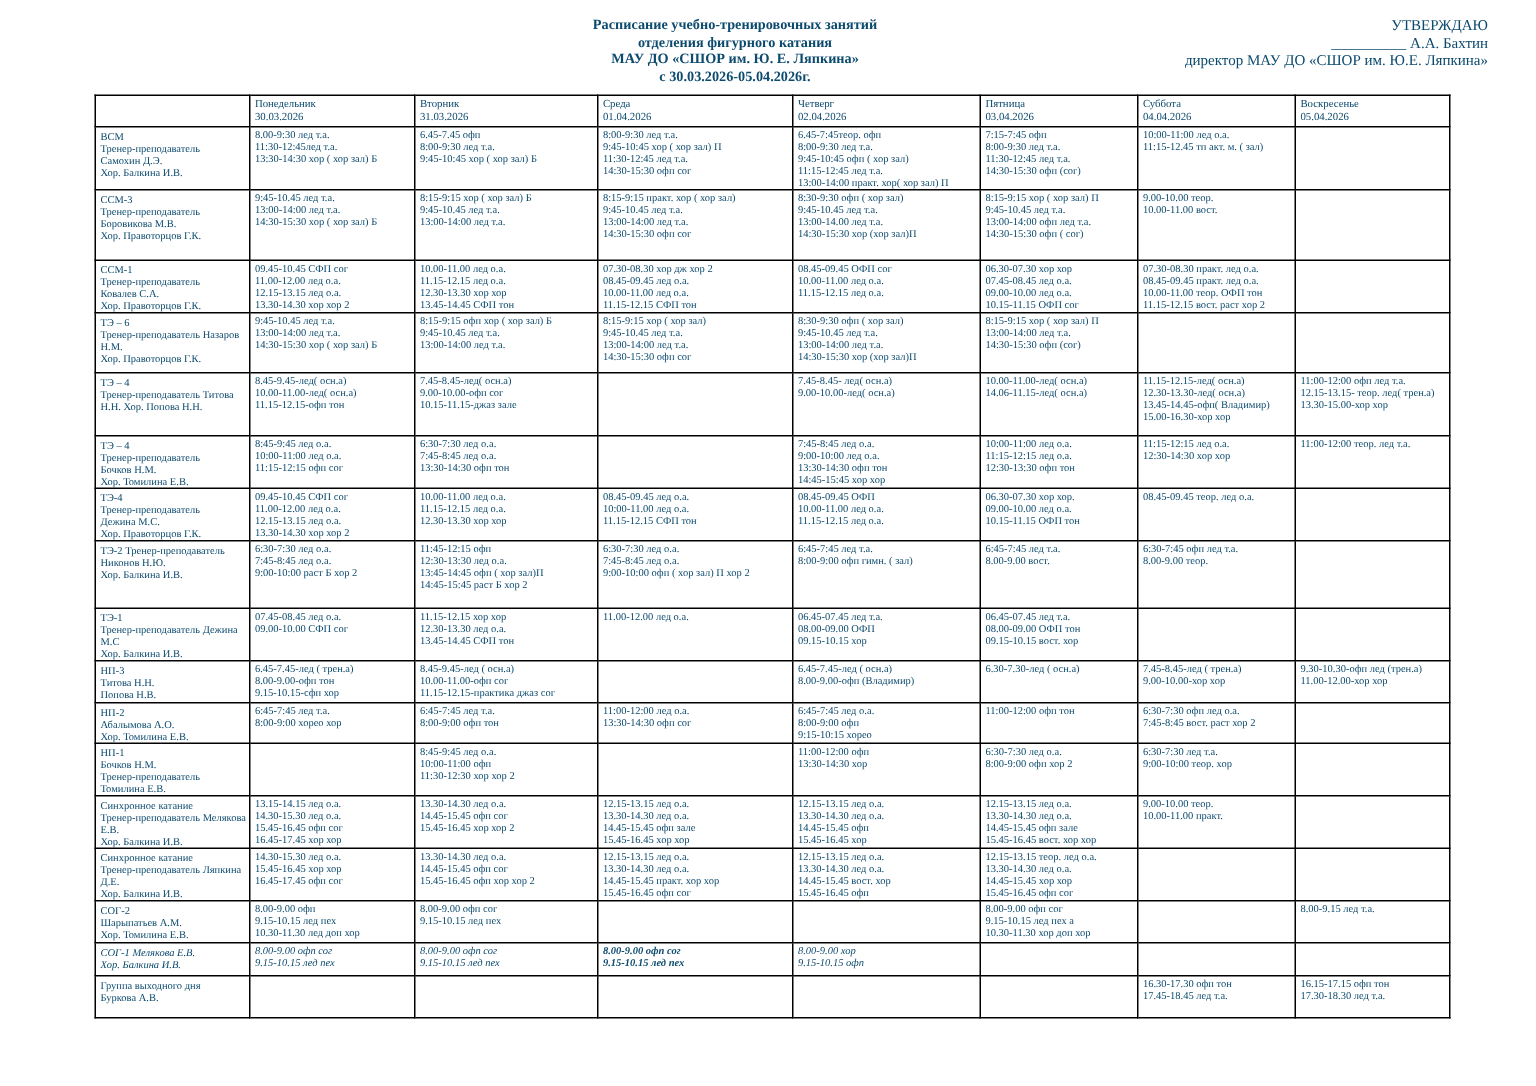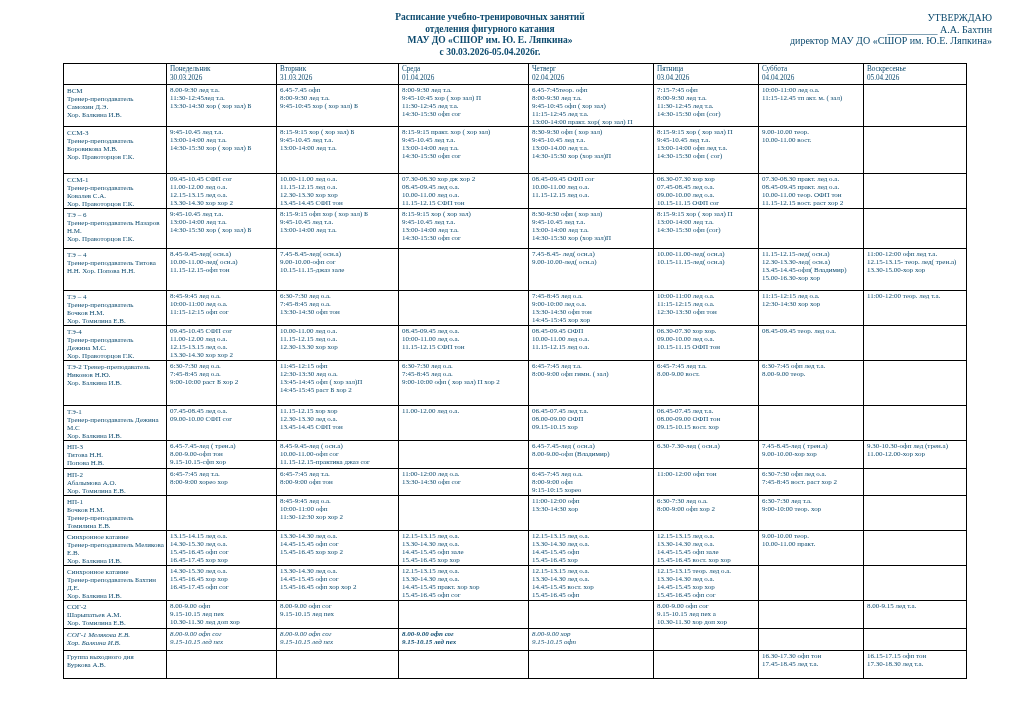--- a/index.html
+++ b/index.html
@@ -261,21 +261,21 @@
             <div>9.00-10.00-офп сог</div>
             <div>10.15-11.15-джаз зале</div>
           </td>
           <td></td>
           <td>
             <div>7.45-8.45- лед( осн.а)</div>
             <div>9.00-10.00-лед( осн.а)</div>
           </td>
           <td>
             <div>10.00-11.00-лед( осн.а)</div>
-            <div>10.15-11.15-лед( осн.а)</div>
+            <div>14.06-11.15-лед( осн.а)</div>
           </td>
           <td>
             <div>11.15-12.15-лед( осн.а)</div>
             <div>12.30-13.30-лед( осн.а)</div>
             <div>13.45-14.45-офп( Владимир)</div>
             <div>15.00-16.30-хор хор</div>
           </td>
           <td>
             <div>11:00-12:00 офп лед т.а.</div>
             <div>12.15-13.15- теор. лед( трен.а)</div>
@@ -556,21 +556,21 @@
           </td>
           <td>
             <div>9.00-10.00 теор.</div>
             <div>10.00-11.00 практ.</div>
           </td>
           <td></td>
         </tr>
         <tr style="height: 34px;">
           <td class="group">
             <div>Синхронное катание</div>
-            <div>Тренер-преподаватель Бахтин</div>
+            <div>Тренер-преподаватель Ляпкина</div>
             <div>Д.Е.</div>
             <div>Хор. Балкина И.В.</div>
           </td>
           <td>
             <div>14.30-15.30 лед о.а.</div>
             <div>15.45-16.45 хор хор</div>
             <div>16.45-17.45 офп сог</div>
           </td>
           <td>
             <div>13.30-14.30 лед о.а.</div>

